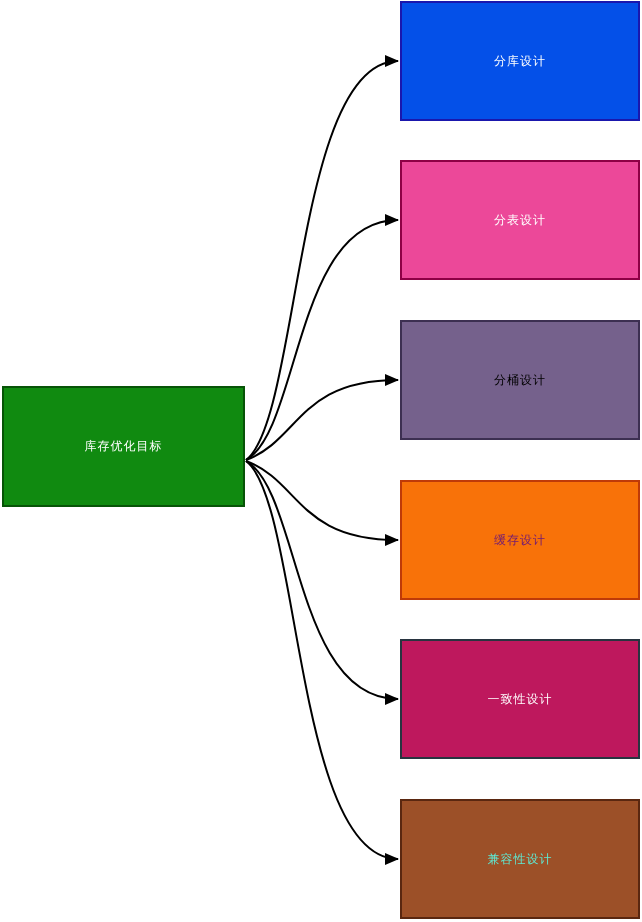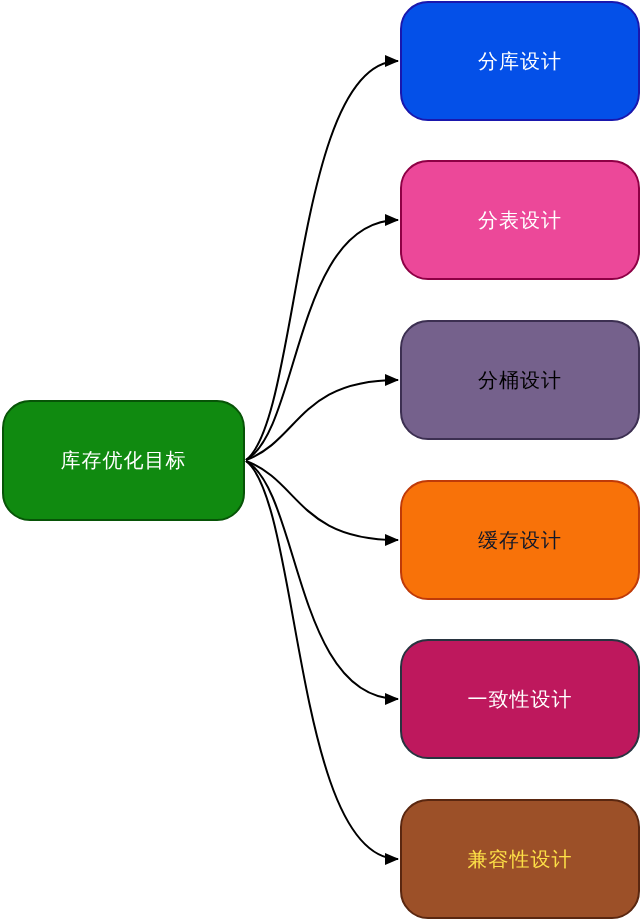--- a/index.html
+++ b/index.html
@@ -23,31 +23,30 @@
     height: 922px;
   }
   .node {
     position: absolute;
     display: flex;
     align-items: center;
     justify-content: center;
     border-style: solid;
     border-width: 2px;
     box-sizing: border-box;
-    font-size: 20px;
+    font-size: 12px;
     letter-spacing: 1px;
     text-align: center;
-    border-radius: 28px;
   }
   .node .label {
     padding: 0 6px;
   }
   .root-node {
     left: 2px;
-    top: 400px;
+    top: 386px;
     width: 243px;
     height: 121px;
   }
   .target-node {
     left: 400px;
     width: 240px;
     height: 120px;
   }
   .t0 { top: 1px; }
   .t1 { top: 160px; }
@@ -88,25 +87,25 @@
   </div>
 
   <div class="node target-node t1" style="background-color: #ec4899; border-color: rgb(142, 0, 69); color: rgb(255, 255, 255);">
     <span class="label">分表设计</span>
   </div>
 
   <div class="node target-node t2" style="background-color: rgb(117, 97, 140); border-color: rgb(60, 47, 81); color: #000000;">
     <span class="label">分桶设计</span>
   </div>
 
-  <div class="node target-node t3" style="background-color: rgb(248, 114, 9); border-color: rgb(191, 58, 8); color: #0f172a;">
+  <div class="node target-node t3" style="background-color: rgb(248, 114, 9); border-color: rgb(191, 58, 8); color: #701a75;">
     <span class="label">缓存设计</span>
   </div>
 
   <div class="node target-node t4" style="background-color: #be185d; border-color: rgb(40, 52, 64); color: rgb(255, 255, 255);">
     <span class="label">一致性设计</span>
   </div>
 
-  <div class="node target-node t5" style="background-color: rgb(156, 80, 40); border-color: rgb(90, 39, 16); color: #fde047; align-items: center;">
+  <div class="node target-node t5" style="background-color: rgb(156, 80, 40); border-color: rgb(90, 39, 16); color: #5eead4; align-items: center;">
     <span class="label">兼容性设计</span>
   </div>
 
 </div>
 
 </body></html>

